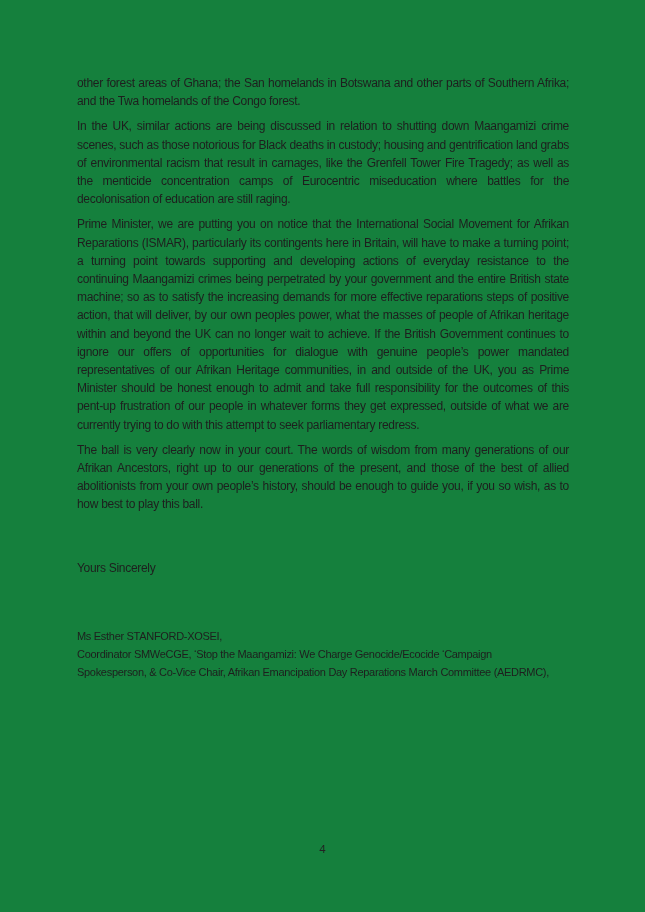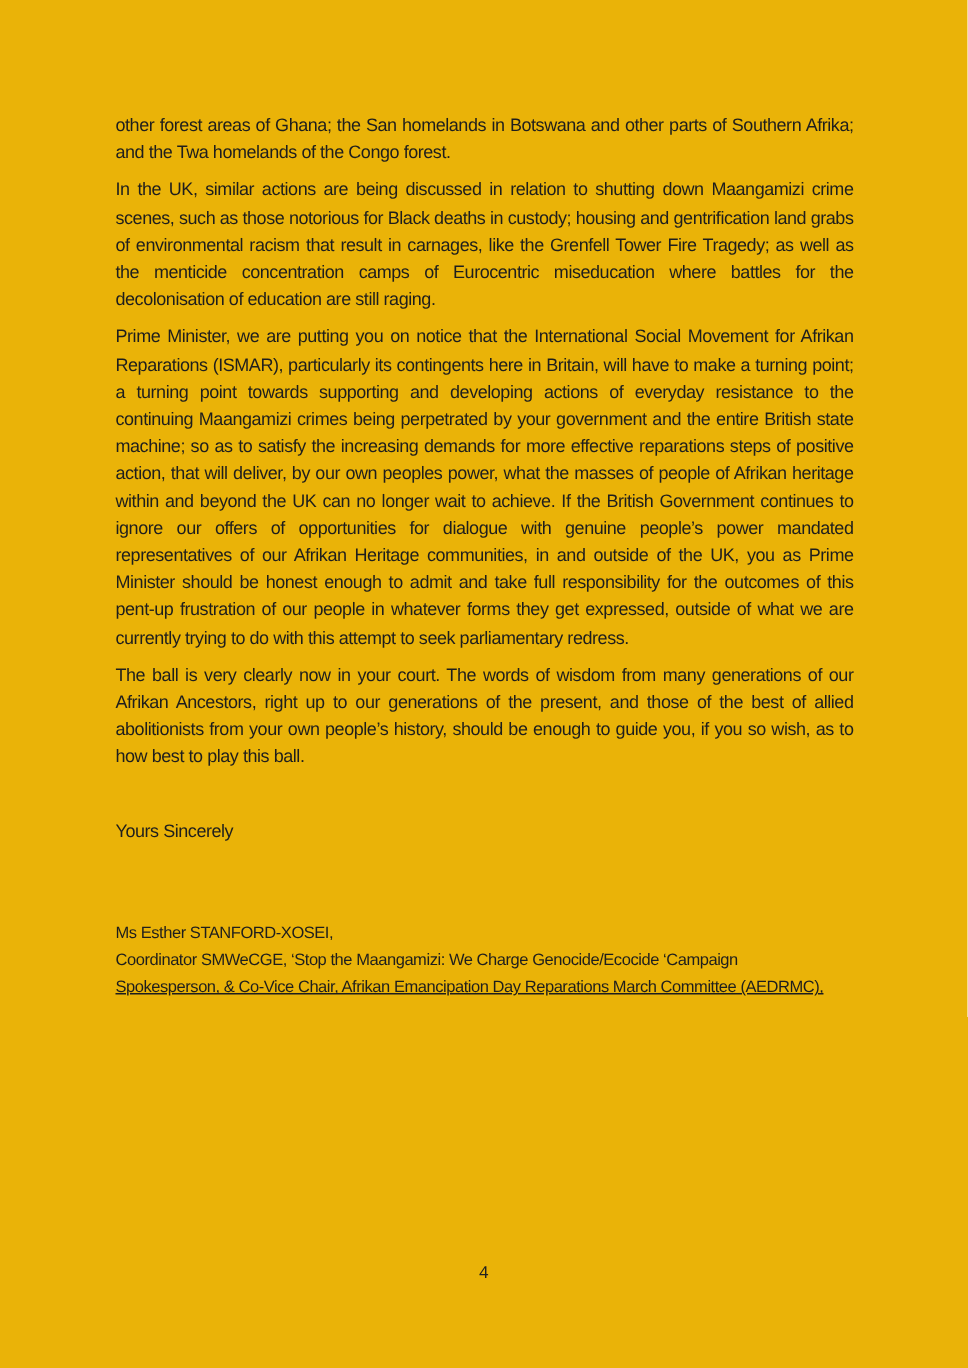--- a/index.html
+++ b/index.html
@@ -4,58 +4,57 @@
 <style>
   html, body {
     margin: 0;
     padding: 0;
     background: #ffffff;
   }
   .page {
     position: relative;
     width: 645px;
     height: 912px;
-    background: #eab308;
+    background: #15803d;
     overflow: hidden;
     font-family: "Liberation Sans", sans-serif;
     color: #1e1e1e;
   }
   .content {
     position: absolute;
     left: 77px;
     top: 74px;
     width: 492px;
   }
   .para {
     margin: 0 0 7px 0;
     font-size: 12px;
     line-height: 18.2px;
     letter-spacing: -0.3px;
     text-align: justify;
     text-align-last: left;
   }
   .closing {
-    margin-top: 31px;
+    margin-top: 45px;
     font-size: 12px;
     line-height: 18.2px;
     letter-spacing: -0.3px;
   }
   .signature {
     margin-top: 50px;
     font-size: 11px;
     line-height: 18.2px;
     letter-spacing: -0.3px;
   }
   .signature .sig-line {
     margin: 0;
   }
   .signature .sig-line.just {
     text-align: justify;
     text-align-last: left;
-    text-decoration: underline;
   }
   .footer {
     position: absolute;
     left: 0;
     right: 0;
     top: 843px;
     text-align: center;
     font-size: 11.5px;
     letter-spacing: 0;
     color: #222222;

